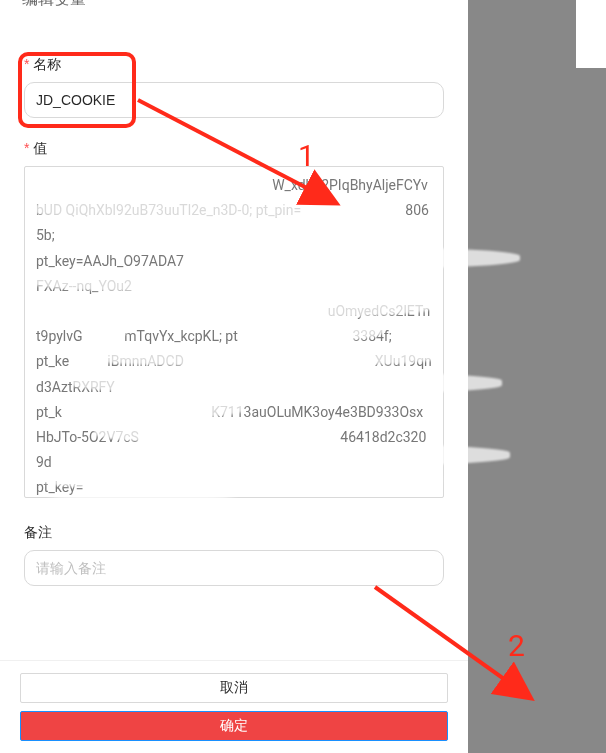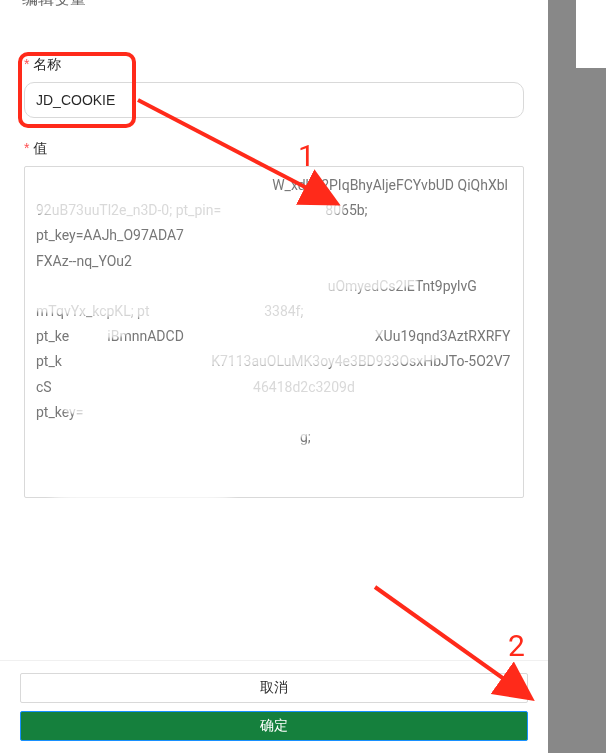--- a/index.html
+++ b/index.html
@@ -8,21 +8,21 @@
       background: #888;
       width: 606px;
       height: 753px;
       overflow: hidden;
       position: relative;
     }
     .modal {
       position: absolute;
       top: 0;
       left: 0;
-      width: 548px;
+      width: 468px;
       height: 753px;
       background: #fff;
       display: flex;
       flex-direction: column;
     }
     .modal-header {
       display: flex;
       justify-content: space-between;
       align-items: center;
       padding: 0 22px;
@@ -91,21 +91,21 @@
     .btn {
       padding: 5px 18px;
       font-size: 14px;
       border-radius: 2px;
       cursor: pointer;
       border: 1px solid #d9d9d9;
       background: #fff;
       color: rgba(0,0,0,0.85);
     }
     .btn-primary {
-      background: #15803d;
+      background: #ef4444;
       border-color: #1890ff;
       color: #fff;
     }
     .right-strip {
       position: absolute;
       right: 0;
       top: 0;
       width: 30px;
       height: 68px;
       background: #fff;
@@ -163,20 +163,24 @@
       <textarea class="form-textarea" style="">                                                                    W_xdh92PIqBhyAljeFCYvbUD QiQhXbl92uB73uuTl2e_n3D-0; pt_pin=                              8065b;
 pt_key=AAJh_O97ADA7
 FXAz--nq_YOu2
                                                                                     uOmyedCs2lETnt9pylvG            mTqvYx_kcpKL; pt                                 3384f;
 pt_ke           iBmnnADCD                                                       XUu19qnd3AztRXRFY
 pt_k                                           K7113auOLuMK3oy4e3BD933OsxHbJTo-5O2V7cS                                                          46418d2c3209d
 pt_key=
                                                                             g;</textarea>
     </div>
 
+    <div class="form-item">
+      <label class="form-label">备注</label>
+      <input class="form-input" type="text" placeholder="请输入备注" style="">
+    </div>
 
   </div>
 
   <div class="modal-footer">
     <button class="btn">取消</button>
     <button class="btn btn-primary">确定</button>
   </div>
 </div>
 
 <div class="smudge" style="left:32px; top:198px; width:312px; height:22px;"></div>

